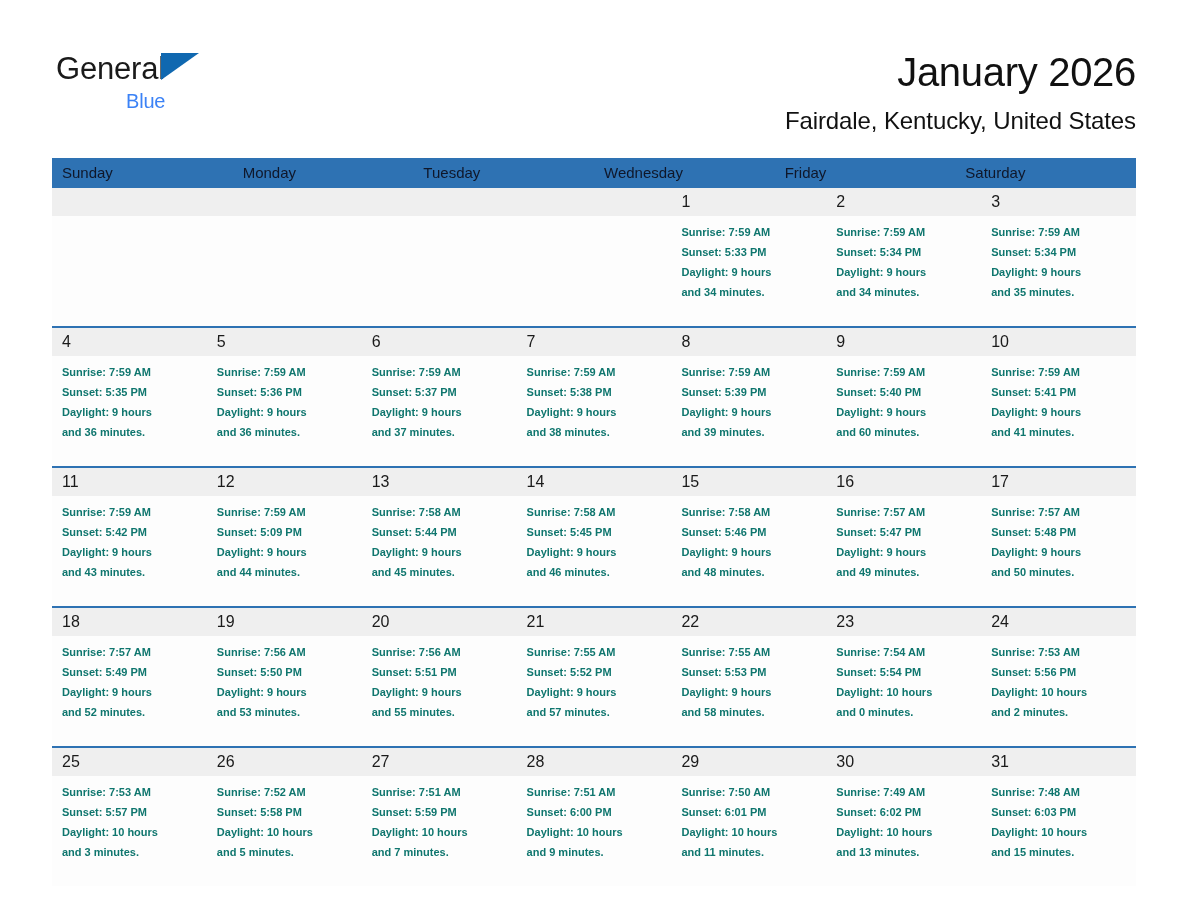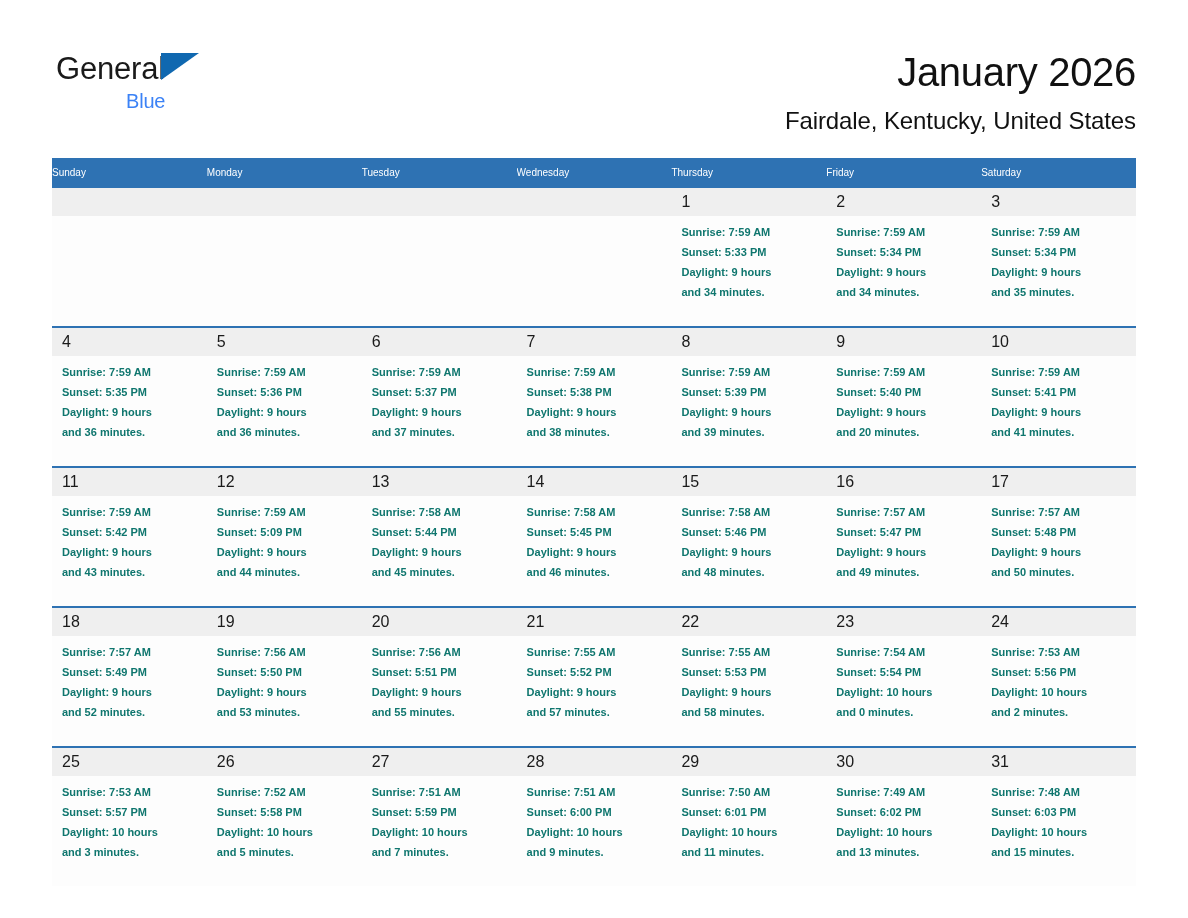--- a/index.html
+++ b/index.html
@@ -88,23 +88,24 @@
     top: 158px;
     width: 1084px;
   }
   .week-header {
     display: flex;
     background: #2e72b3;
     height: 30px;
   }
   .week-header .hcell {
     flex: 1 1 0;
-    color: #ffffff;
-    font-size: 10px;
+    color: #0f172a;
+    font-size: 15px;
     line-height: 30px;
+    padding-left: 10px;
     white-space: nowrap;
     overflow: hidden;
   }
 
   .week-row {
     display: flex;
     border-top: 2px solid #2e72b3;
   }
   .week-row.first { border-top: none; }
 
@@ -153,21 +154,20 @@
     </div>
 
   </div>
 
   <div class="calendar">
     <div class="week-header" id="weekday-header">
         <div class="hcell">Sunday</div>
         <div class="hcell">Monday</div>
         <div class="hcell">Tuesday</div>
         <div class="hcell">Wednesday</div>
-        <div class="hcell">Thursday</div>
         <div class="hcell">Friday</div>
         <div class="hcell">Saturday</div>
       </div>
     <div id="weeks-container">
         <div class="week-row first">
           <div class="day-cell empty">
             <div class="day-num"></div>
             <div class="day-body">
               <div></div>
               <div></div>
@@ -275,21 +275,21 @@
               <div>Daylight: 9 hours</div>
               <div>and 39 minutes.</div>
             </div>
           </div>
           <div class="day-cell">
             <div class="day-num">9</div>
             <div class="day-body">
               <div>Sunrise: 7:59 AM</div>
               <div>Sunset: 5:40 PM</div>
               <div>Daylight: 9 hours</div>
-              <div>and 20 minutes.</div>
+              <div>and 60 minutes.</div>
             </div>
           </div>
           <div class="day-cell">
             <div class="day-num">10</div>
             <div class="day-body">
               <div>Sunrise: 7:59 AM</div>
               <div>Sunset: 5:41 PM</div>
               <div>Daylight: 9 hours</div>
               <div>and 41 minutes.</div>
             </div>

